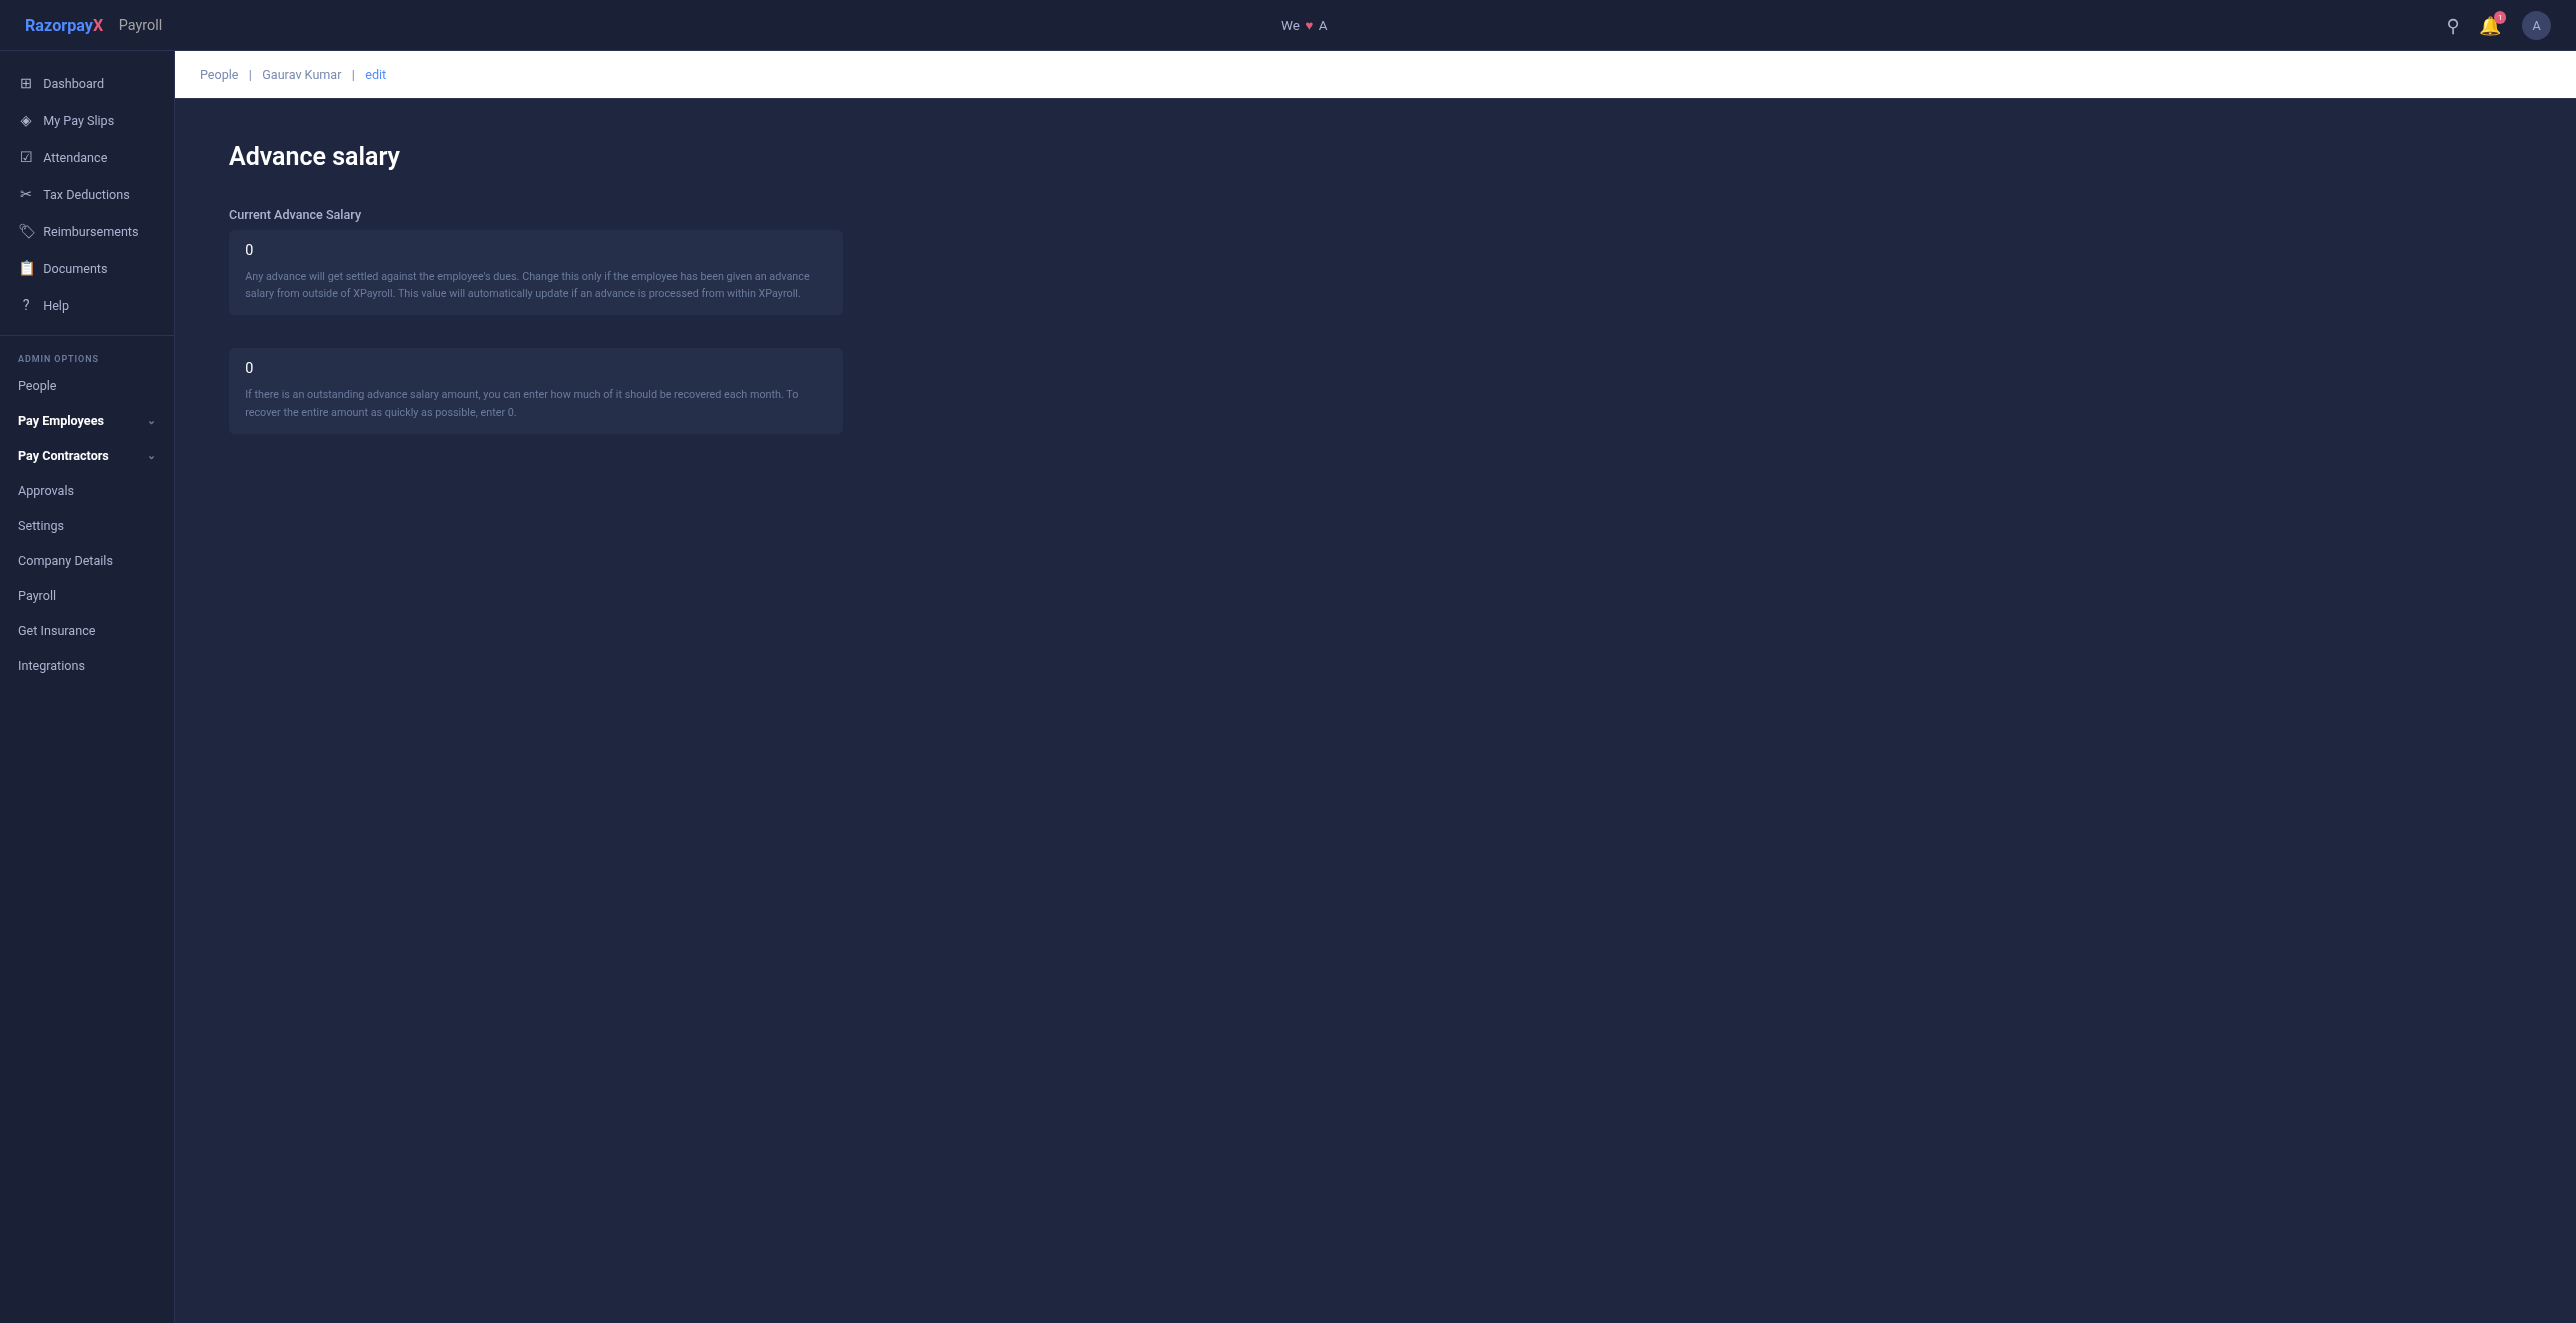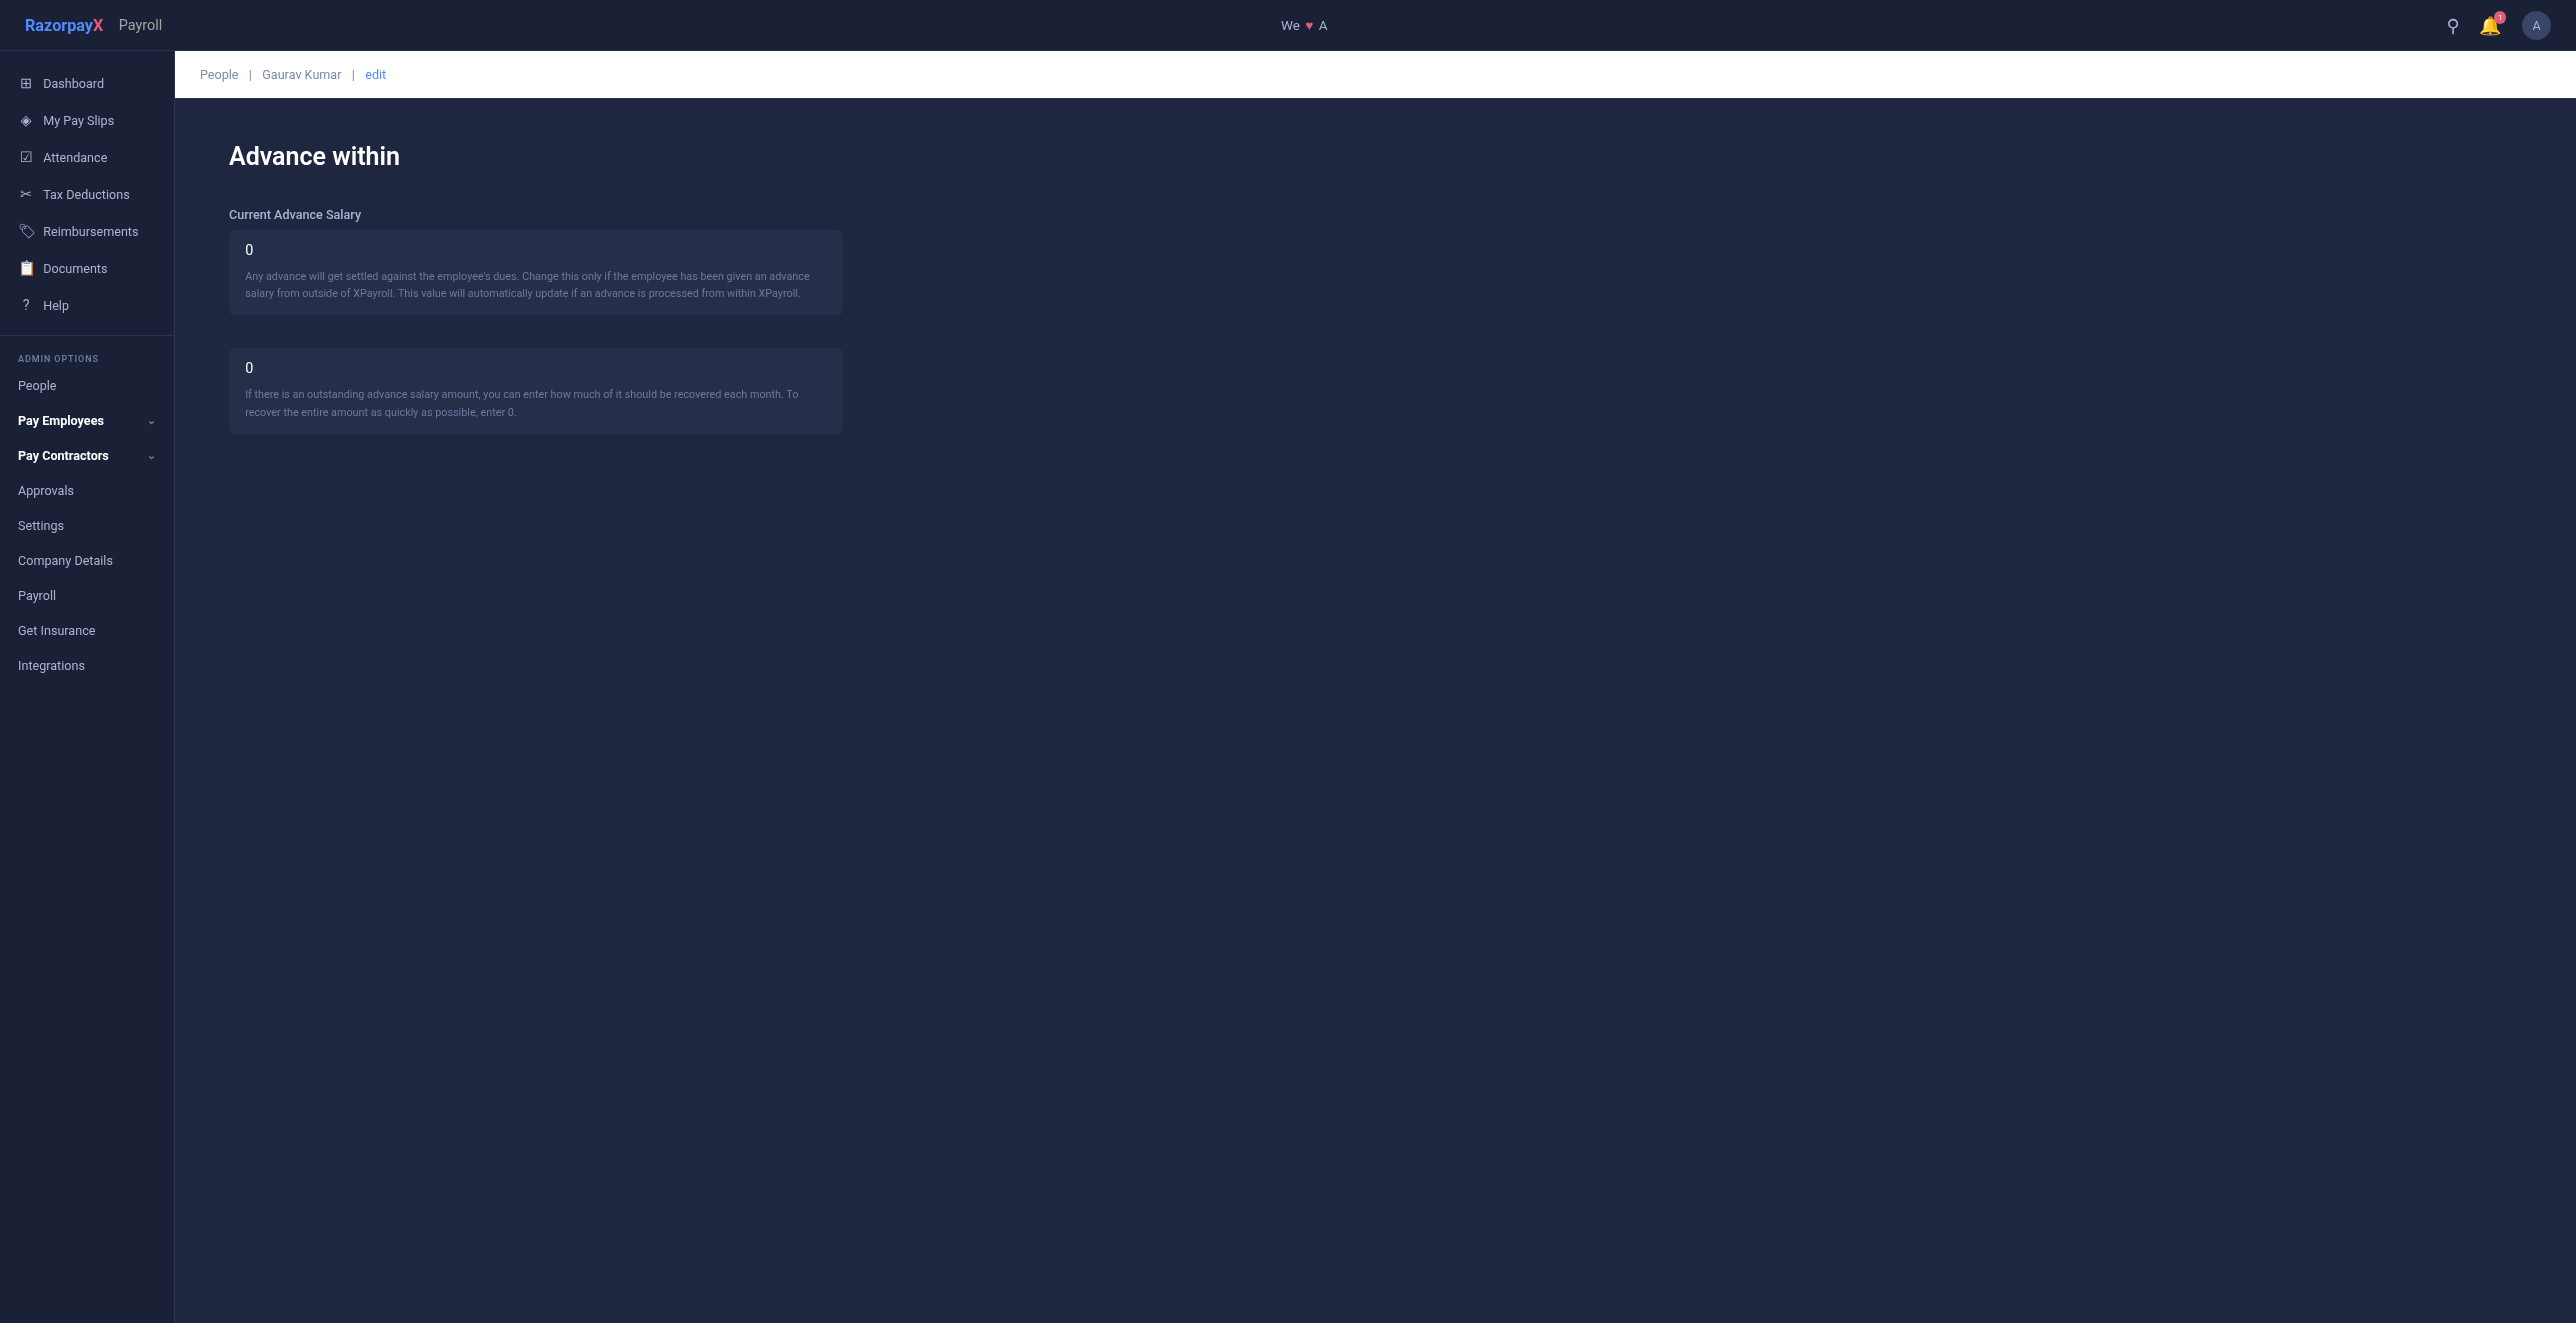--- a/index.html
+++ b/index.html
@@ -341,21 +341,21 @@
     <div class="breadcrumb-bar">
       <a href="#">People</a>
       <span class="sep">|</span>
       <span>Gaurav Kumar</span>
       <span class="sep">|</span>
       <span class="edit-link">edit</span>
     </div>
 
     <div class="form-area">
 
-      <h1 class="page-title">Advance within</h1>
+      <h1 class="page-title">Advance salary</h1>
 
       <div class="field-section">
         <div class="field-label">Current Advance Salary</div>
         <div class="field-card">
           <div class="field-value">0</div>
           <div class="field-hint">Any advance will get settled against the employee's dues. Change this only if the employee has been given an advance salary from outside of XPayroll. This value will automatically update if an advance is processed from within XPayroll.</div>
         </div>
       </div>
 
       <div class="field-section">

